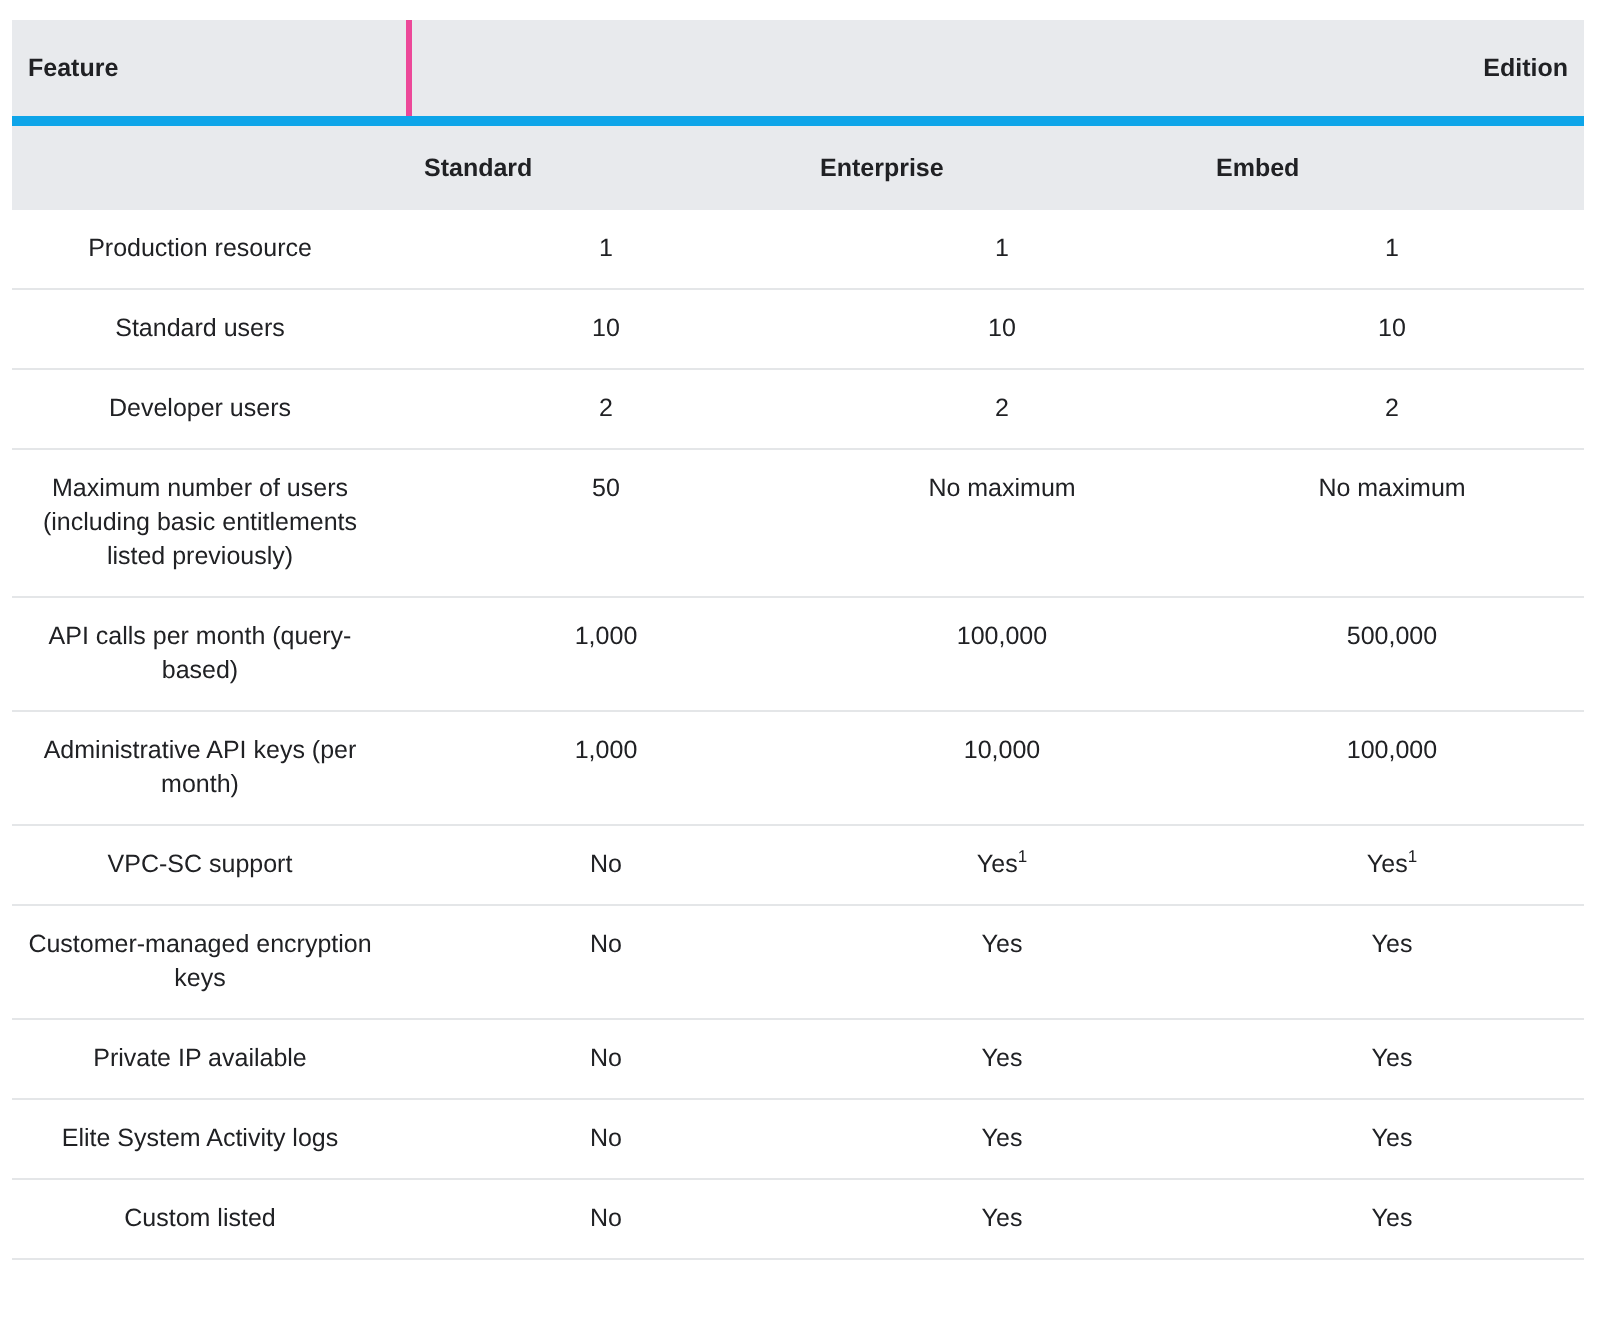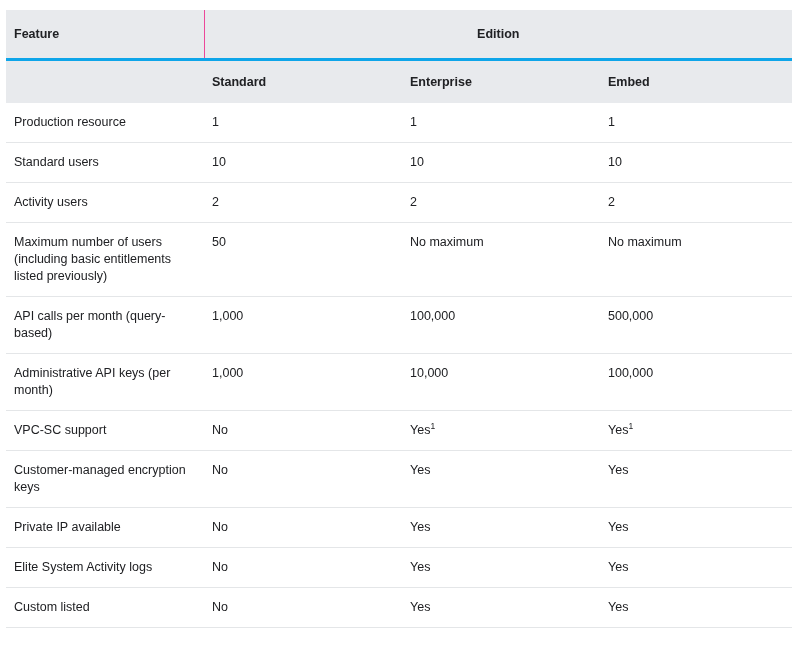--- a/index.html
+++ b/index.html
@@ -54,38 +54,39 @@
   }
 
   thead tr.head-top th {
     height: 48px;
     padding: 0 8px 0 8px;
   }
   thead tr.head-top th.feature-head {
     padding-left: 8px;
   }
   thead tr.head-top th.edition-head {
-    text-align: center;
-    border-left: 1px solid #ec4899;
+    text-align: right;
+    border-left: 3px solid #ec4899;
   }
 
   thead tr.head-sub th {
     height: 42px;
     padding: 0 8px 0 8px;
-    border-top: 3px solid #0ea5e9;
+    border-top: 5px solid #0ea5e9;
   }
 
   tbody td {
     border-bottom: 1px solid #e4e6e8;
     padding: 11px 8px 11px 8px;
     vertical-align: top;
     line-height: 17px;
     font-size: 12.5px;
     color: #202124;
     background: #ffffff;
+    text-align: center;
   }
   tbody tr:first-child td {
     border-top: none;
   }
 
   td.feature-cell {
     padding-right: 18px;
   }
 
   sup {
@@ -125,21 +126,21 @@
             <td><span>1</span></td>
             <td><span>1</span></td>
           </tr>
           <tr>
             <td class="feature-cell"><span>Standard users</span></td>
             <td><span>10</span></td>
             <td><span>10</span></td>
             <td><span>10</span></td>
           </tr>
           <tr>
-            <td class="feature-cell"><span>Activity users</span></td>
+            <td class="feature-cell"><span>Developer users</span></td>
             <td><span>2</span></td>
             <td><span>2</span></td>
             <td><span>2</span></td>
           </tr>
           <tr>
             <td class="feature-cell"><span>Maximum number of users (including basic entitlements listed previously)</span></td>
             <td><span>50</span></td>
             <td><span>No maximum</span></td>
             <td><span>No maximum</span></td>
           </tr>

